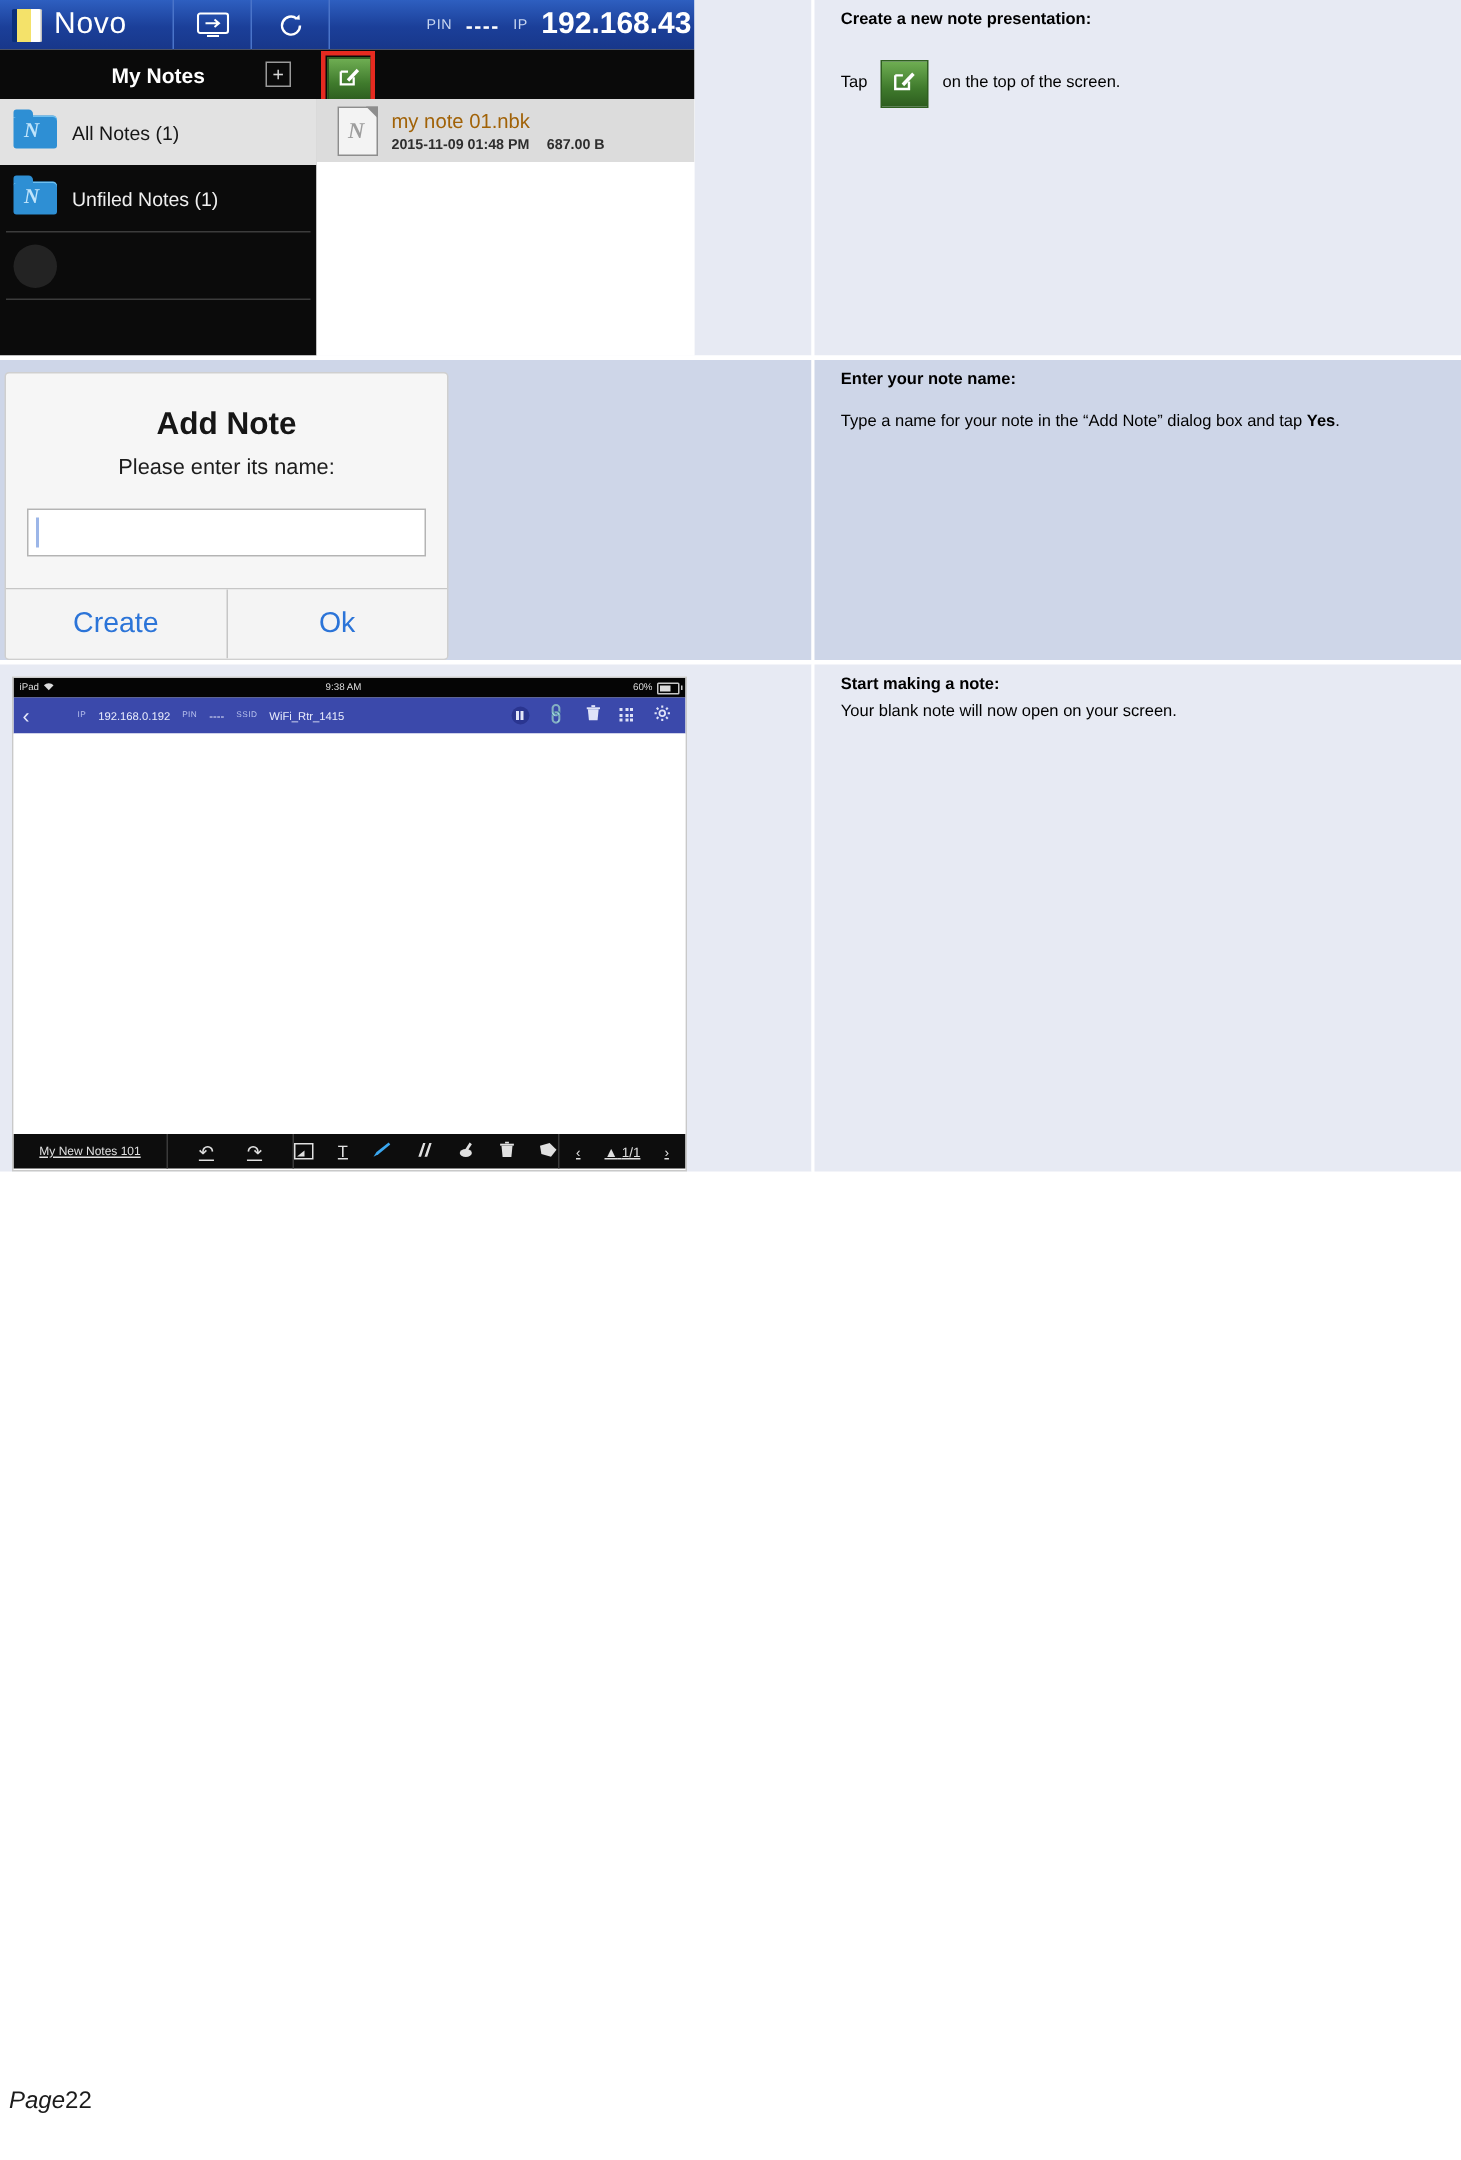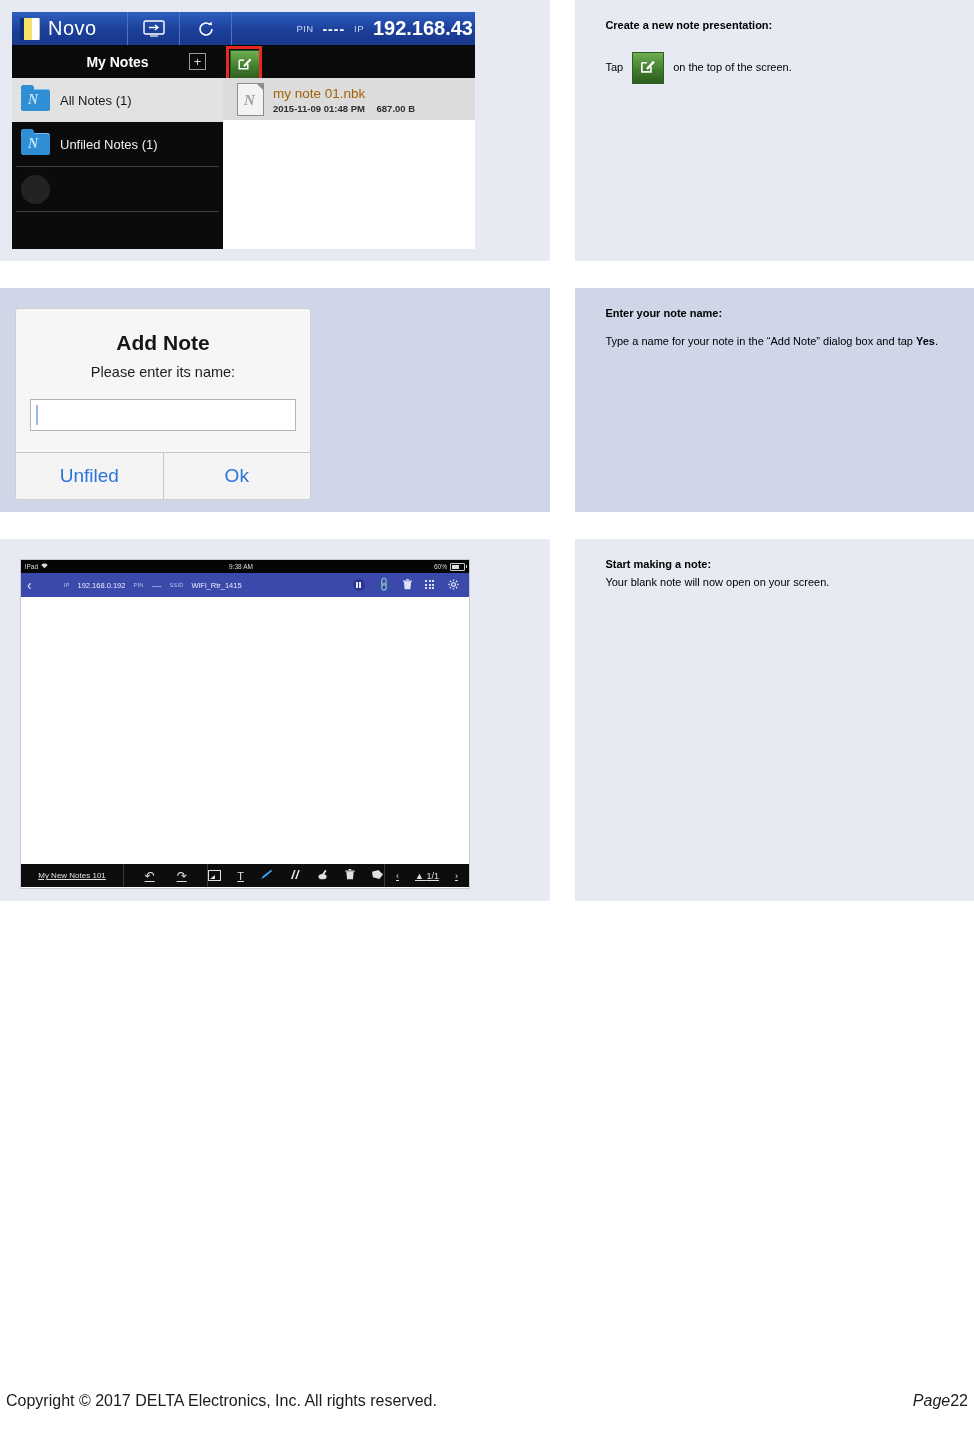--- a/index.html
+++ b/index.html
@@ -20,21 +20,21 @@
   .guide-table {
     position: absolute;
     left: 0;
     top: 0;
     width: 974px;
     border-collapse: separate;
     border-spacing: 0;
   }
   .guide-table td {
     vertical-align: top;
-    padding: 12px;
+    padding: 0;
     border: 0;
   }
   .col-shot { width: 541px; }
   .col-text { width: 433px; }
 
   .cell-light { background: #e7eaf3; }
   .cell-dark  { background: #ced6e8; }
 
   .row-sep { height: 3px; background: #ffffff; }
   .col-sep { width: 2px; background: #ffffff; }
@@ -520,21 +520,21 @@
     <tr>
       <td class="col-shot cell-dark">
 
         <div class="shot2">
           <div class="dlg-title">Add Note</div>
           <div class="dlg-sub">Please enter its name:</div>
           <div class="dlg-input">
             <span class="dlg-caret"></span>
           </div>
           <div class="dlg-btnrow">
-            <div class="dlg-btn">Unfiled</div>
+            <div class="dlg-btn">Create</div>
             <div class="dlg-btn">Ok</div>
           </div>
         </div>
 
       </td>
 
       <td class="col-sep"></td>
 
       <td class="col-text cell-dark">
         <div class="text-cell">
@@ -684,15 +684,14 @@
           <p class="heading tight">Start making a note:</p>
           <p>Your blank note will now open on your screen.</p>
         </div>
       </td>
     </tr>
 
   </tbody>
 </table>
 
 <div class="footer">
-  <span>Copyright © 2017 DELTA Electronics, Inc. All rights reserved.</span>
   <span class="pg"><span>Page</span><span class="num">22</span></span>
 </div>
 
 </body></html>

